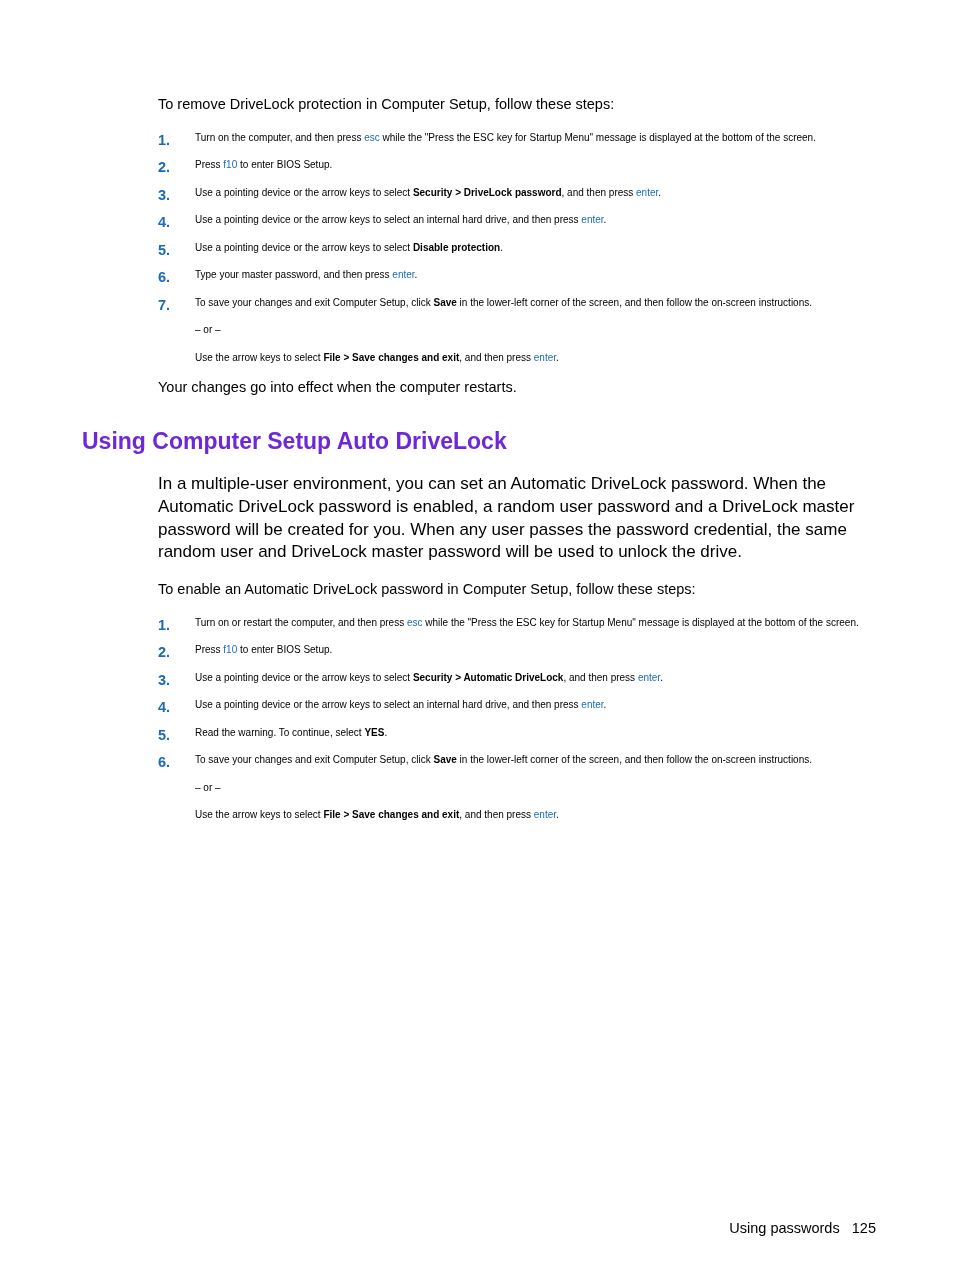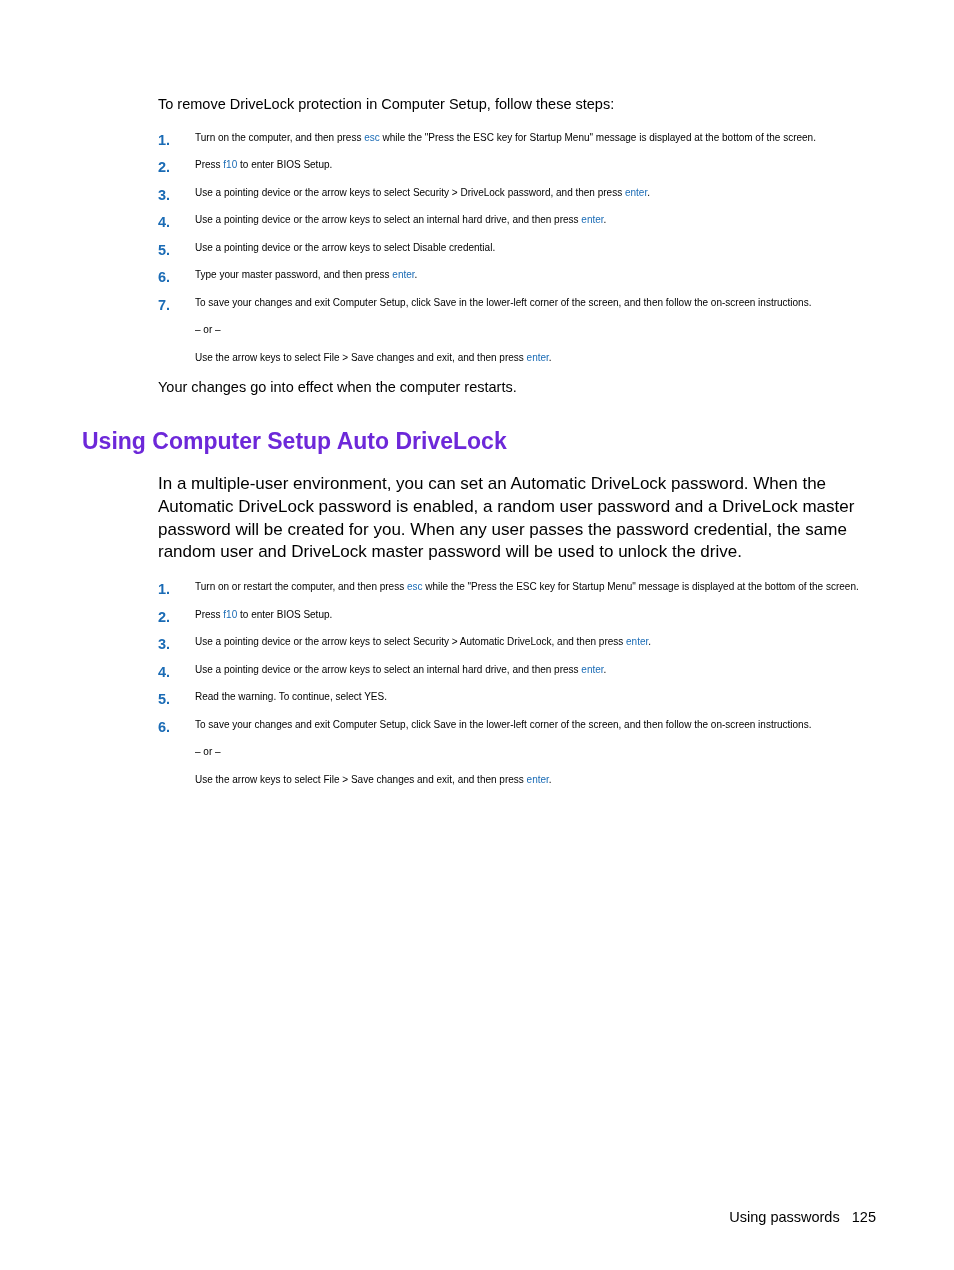--- a/index.html
+++ b/index.html
@@ -66,21 +66,21 @@
       font-size: 14.5px;
     }
     .list .sub {
       margin-top: 14px;
       margin-bottom: 0;
     }
     .kbd {
       color: #1a6bb5;
     }
     .strong {
-      font-weight: normal;
+      font-weight: bold;
     }
     .note-box {
       margin: 10px 0 22px 38px;
       border-top: 1px solid #999;
       border-bottom: 1px solid #999;
       padding: 6px 0 6px 0;
       font-size: 14.5px;
       line-height: 1.35;
       position: relative;
     }
@@ -90,21 +90,21 @@
       top: 5px;
       width: 15px;
       height: 15px;
     }
     .note-label {
       color: #1a6bb5;
       font-weight: bold;
     }
     .footer {
       position: absolute;
-      bottom: 45px;
+      bottom: 34px;
       right: 78px;
       font-size: 14.5px;
     }
   </style>
 </head>
 <body>
 
 <div class="page">
 
   <p class="intro">To remove DriveLock protection in Computer Setup, follow these steps:</p>
@@ -116,40 +116,41 @@
     <li>
       <span>Press </span><span class="kbd">f10</span><span> to enter BIOS Setup.</span>
     </li>
     <li>
       <span>Use a pointing device or the arrow keys to select </span><span class="strong">Security &gt; DriveLock password</span><span>, and then press </span><span class="kbd">enter</span><span>.</span>
     </li>
     <li>
       <span>Use a pointing device or the arrow keys to select an internal hard drive, and then press </span><span class="kbd">enter</span><span>.</span>
     </li>
     <li>
-      <span>Use a pointing device or the arrow keys to select </span><span class="strong">Disable credential</span><span>.</span>
+      <span>Use a pointing device or the arrow keys to select </span><span class="strong">Disable protection</span><span>.</span>
     </li>
     <li>
       <span>Type your master password, and then press </span><span class="kbd">enter</span><span>.</span>
     </li>
     <li>
       <span>To save your changes and exit Computer Setup, click </span><span class="strong">Save</span><span> in the lower-left corner of the screen, and then follow the on-screen instructions.</span>
       <p class="sub">– or –</p>
       <p class="sub">
         <span>Use the arrow keys to select </span><span class="strong">File &gt; Save changes and exit</span><span>, and then press </span><span class="kbd">enter</span><span>.</span>
       </p>
     </li>
   </ol>
 
   <p class="body-p">Your changes go into effect when the computer restarts.</p>
 
   <div class="h2">Using Computer Setup Auto DriveLock</div>
   <p class="intro2">In a multiple-user environment, you can set an Automatic DriveLock password. When the Automatic DriveLock password is enabled, a random user password and a DriveLock master password will be created for you. When any user passes the password credential, the same random user and DriveLock master password will be used to unlock the drive.</p>
 
 
+  <p class="intro">To enable an Automatic DriveLock password in Computer Setup, follow these steps:</p>
 
   <ol class="list">
     <li>
       <span>Turn on or restart the computer, and then press </span><span class="kbd">esc</span><span> while the "Press the ESC key for Startup Menu" message is displayed at the bottom of the screen.</span>
     </li>
     <li>
       <span>Press </span><span class="kbd">f10</span><span> to enter BIOS Setup.</span>
     </li>
     <li>
       <span>Use a pointing device or the arrow keys to select </span><span class="strong">Security &gt; Automatic DriveLock</span><span>, and then press </span><span class="kbd">enter</span><span>.</span>

